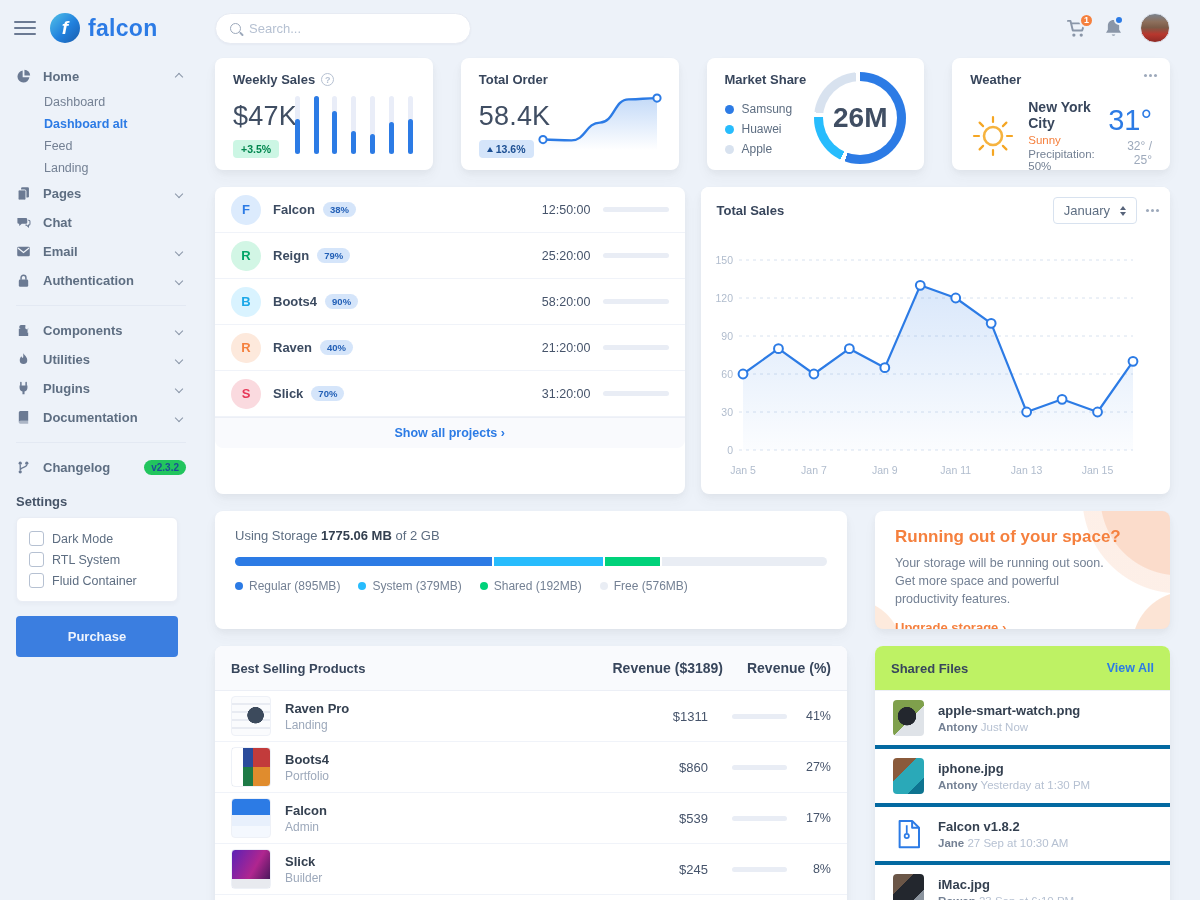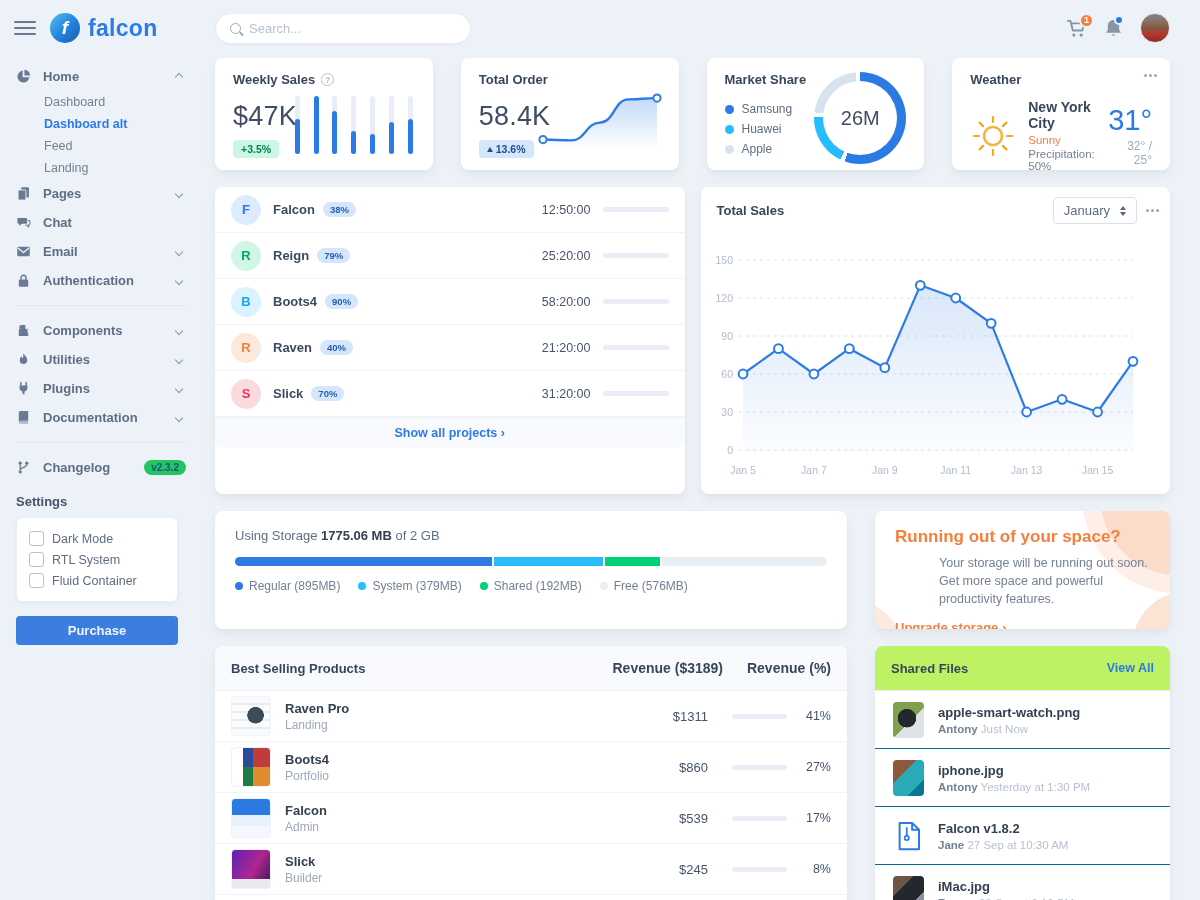--- a/index.html
+++ b/index.html
@@ -24,21 +24,21 @@
   .s-child.active { color:#2c7be5; font-weight:600; }
   .chev { width:6px; height:6px; border-right:1.6px solid #8a96a8; border-bottom:1.6px solid #8a96a8; display:inline-block; margin-right:4px; }
   .chev.down { transform:rotate(45deg); }
   .chev.up { transform:rotate(-135deg); }
   .s-divider { border-top:1px solid #e3e9f3; margin:10px 0; }
   .s-badge { background:#22c55e; color:#1c4f93; font-size:10px; font-weight:bold; padding:2px 7px; border-radius:8px; margin-left:2px; }
   .settings-head { padding:12px 16px 8px 16px; font-size:13px; font-weight:bold; color:#465468; }
   .settings-box { margin:0 22px 14px 16px; background:#fff; border-radius:6px; border:1px solid #e9edf5; box-shadow:0 2px 5px rgba(40,50,70,.04); padding:10px 12px; }
   .chk-row { display:flex; align-items:center; gap:8px; padding:3px 0; font-size:12.5px; color:#5e6e82; cursor:pointer; }
   .chk-row input { appearance:none; -webkit-appearance:none; width:15px; height:15px; border:1px solid #b6c1d2; border-radius:3px; background:#fff; cursor:pointer; }
-  .purchase-btn { display:block; margin:4px 22px 0 16px; width:calc(100% - 38px); background:#3b7ee0; border:none; color:#eef4fd; font-size:13px; font-weight:600; padding:7px 0; border-radius:4px; cursor:pointer; font-family:inherit; }
+  .purchase-btn { display:block; margin:4px 22px 0 16px; width:calc(100% - 38px); background:#3b7ee0; border:none; color:#eef4fd; font-size:13px; font-weight:600; padding:13px 0; border-radius:4px; cursor:pointer; font-family:inherit; }
 
   
   .main { flex:1; padding:0 30px 0 15px; }
   .navbar { height:56px; display:flex; align-items:center; justify-content:space-between; }
   .search-pill { width:256px; height:31px; background:#fff; border:1px solid #e7ebf3; border-radius:16px; display:flex; align-items:center; gap:8px; padding:0 14px; box-shadow:0 1px 2px rgba(50,60,90,.04); }
   .search-ic { width:11px; height:11px; border:1.8px solid #9da9bb; border-radius:50%; position:relative; flex:0 0 11px; }
   .search-ic::after { content:""; position:absolute; width:5px; height:1.8px; background:#9da9bb; transform:rotate(45deg); right:-4px; bottom:-2px; border-radius:2px; }
   .search-pill span { font-size:13px; color:#b6c1d2; }
   .nav-right { display:flex; align-items:center; gap:16px; }
   .nav-ic { position:relative; color:#8a96a8; cursor:pointer; display:inline-flex; }
@@ -64,21 +64,21 @@
   .wk-track { width:5px; background:#e9edf8; border-radius:3px; position:relative; }
   .wk-fill { position:absolute; bottom:0; left:0; right:0; background:#2c7be5; border-radius:3px; }
   .to-chart { position:absolute; right:14px; bottom:14px; }
 
   
   .ms-legend { list-style:none; margin-top:12px; }
   .ms-legend li { display:flex; align-items:center; gap:8px; font-size:12px; color:#5e6e82; padding:3px 0; }
   .dot { width:9px; height:9px; border-radius:50%; display:inline-block; }
   .donut { position:absolute; right:18px; top:14px; width:92px; height:92px; border-radius:50%; }
   .donut::after { content:""; position:absolute; inset:9px; background:#fff; border-radius:50%; }
-  .donut-label { position:absolute; inset:0; display:flex; align-items:center; justify-content:center; font-size:20px; color:#404e63; z-index:1; }
+  .donut-label { position:absolute; inset:0; display:flex; align-items:center; justify-content:center; font-size:28px; color:#404e63; z-index:1;font-weight:bold; }
 
   
   .weather-body { display:flex; align-items:center; gap:12px; margin-top:12px; }
   .w-city { font-size:14px; font-weight:bold; color:#38465c; }
   .w-cond { font-size:11.5px; color:#f5803e; margin-top:3px; }
   .w-precip { font-size:11.5px; color:#748194; margin-top:2px; }
   .w-right { margin-left:auto; text-align:right; }
   .w-temp { font-size:29px; color:#2c7be5; font-weight:500; }
   .w-range { font-size:12px; color:#9da9bb; margin-top:2px; }
   .ellipsis { width:3px; height:3px; border-radius:50%; background:#9da9bb; box-shadow:-5px 0 #9da9bb,5px 0 #9da9bb; display:inline-block; cursor:pointer; }
@@ -118,38 +118,38 @@
   .st-legend .dot { width:8px; height:8px; }
 
   
   .promo { padding:16px 20px; height:118px; overflow:hidden;
     background:
       radial-gradient(circle at 103% -12%, #fbdccb 0 78px, rgba(251,220,203,.45) 79px 96px, transparent 97px),
       radial-gradient(circle at 106% 115%, #fce4d5 0 55px, transparent 56px),
       radial-gradient(circle at -8% 118%, #fdeadd 0 50px, transparent 51px),
       #fff; }
   .promo-title { color:#f5803e; font-size:17px; font-weight:bold; }
-  .promo-body { font-size:12.5px; color:#748194; line-height:1.45; margin-top:7px; width:82%;margin-left:44px; }
+  .promo-body { font-size:12.5px; color:#748194; line-height:1.45; margin-top:7px; width:82%; }
   .promo-link { font-size:13px; font-weight:600; color:#f5803e; margin-top:12px; display:inline-block; cursor:pointer; }
 
   
   .bs-cols { display:flex; gap:0; margin-left:auto; font-size:14px; font-weight:bold; color:#38465c; }
   .bs-col1 { width:230px; text-align:right; }
   .bs-col2 { width:108px; text-align:right; }
   .bs-row { display:flex; align-items:center; padding:6px 16px; border-bottom:1px solid #f0f3f9; height:51px; }
   .bs-thumb { width:40px; height:40px; border-radius:4px; margin-right:14px; flex:0 0 40px; border:1px solid #eef1f7; }
   .bs-name { font-size:13px; font-weight:bold; color:#344050; cursor:pointer; }
   .bs-cat { font-size:12px; color:#9da9bb; margin-top:2px; }
   .bs-right { margin-left:auto; display:flex; align-items:center; }
   .bs-rev { width:150px; text-align:right; font-size:13px; color:#46546b; }
   .bs-bar { width:55px; margin-left:24px; }
   .bs-pct { width:44px; text-align:right; font-size:12.5px; color:#46546b; }
 
   
-  .sf-row { display:flex; align-items:center; gap:14px; padding:9px 18px; border-bottom:1px solid #0369a1; height:58px; }
+  .sf-row { display:flex; align-items:center; gap:14px; padding:9px 18px; border-bottom:4px solid #0369a1; height:58px; }
   .sf-thumb { width:31px; height:36px; border-radius:4px; flex:0 0 31px; }
   .sf-name { font-size:13px; font-weight:bold; color:#344050; cursor:pointer; }
   .sf-meta { font-size:11.5px; margin-top:3px; color:#b6c1d2; }
   .sf-meta b { color:#748194; font-weight:600; }
   .view-all { font-size:12.5px; font-weight:600; color:#2c7be5; cursor:pointer; }
 
   .thumb-raven-pro { background:radial-gradient(circle at 62% 48%, #3c4a5c 0 8px, transparent 8.5px), repeating-linear-gradient(180deg,#fafbfd 0 6px,#e8ebf2 6px 8px); background-color:#fafbfd; }
   .thumb-boots4 { background:linear-gradient(90deg,#ffffff 0 11px, transparent 11px), conic-gradient(at 55% 50%, #c23b3b 0 25%, #e08c2d 25% 50%, #1e7a46 50% 75%, #2a4b9b 75% 100%); }
   .thumb-falcon { background:linear-gradient(180deg,#2c7be5 0 42%, #e8f0fc 42% 70%, #f4f8fe 70%); }
   .thumb-slick { background:linear-gradient(0deg,#e8eaef 0 9px, transparent 9px), linear-gradient(120deg,#5b21b6,#b0268f 55%,#321450); }

